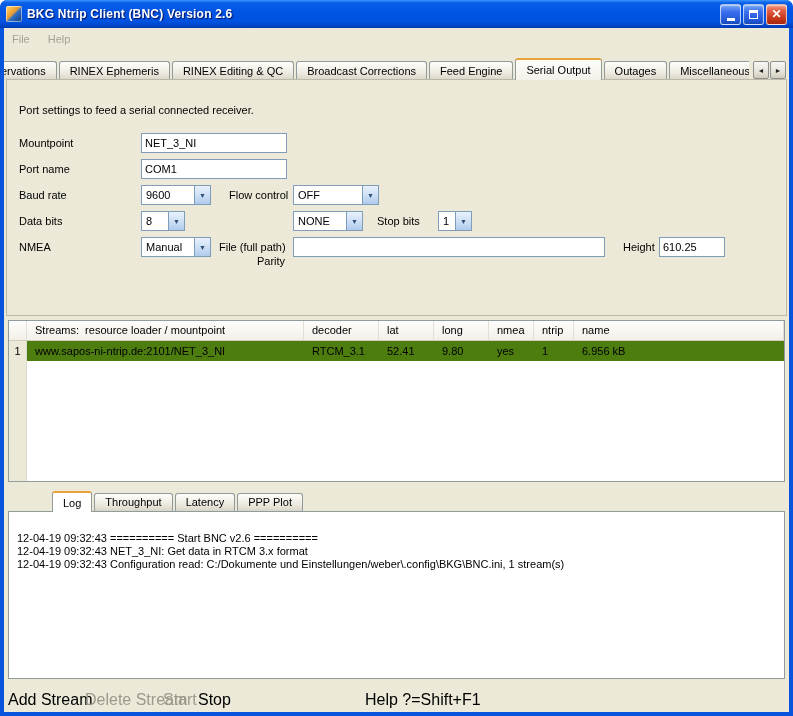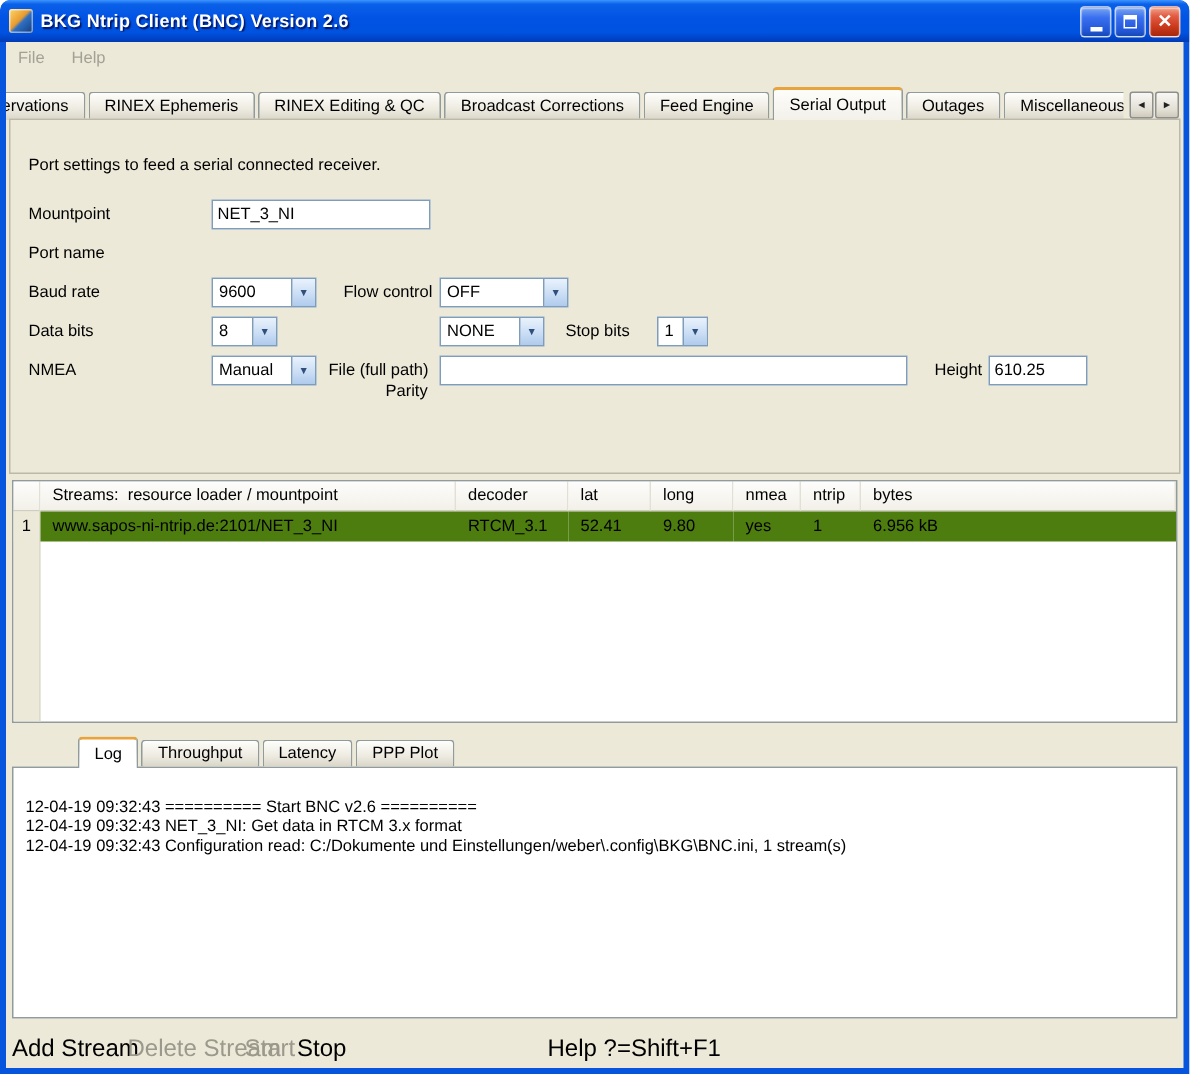--- a/index.html
+++ b/index.html
@@ -160,20 +160,21 @@
         </div>
     </div>
 
     <div class="tabpane">
       <span class="lbl" style="left:12px; top:20px;">Port settings to feed a serial connected receiver.</span>
 
       <span class="lbl" style="left:12px; top:53px;">Mountpoint</span>
       <input class="txt" style="left: 134px; top: 53px; width: 146px;" value="NET_3_NI">
 
       <span class="lbl" style="left:12px; top:79px;">Port name</span>
+      <input class="txt" style="left: 134px; top: 79px; width: 146px;" value="COM1">
 
       <span class="lbl" style="left:12px; top:105px;">Baud rate</span>
       <div class="combo" style="left:134px; top:105px; width:70px;">
         <span class="combo-text">9600</span>
         <span class="combo-btn">▼</span>
       </div>
       <span class="lbl" style="left:222px; top:105px;">Flow control</span>
       <div class="combo" style="left:286px; top:105px; width:86px;">
         <span class="combo-text">OFF</span>
         <span class="combo-btn">▼</span>
@@ -209,21 +210,21 @@
     <div class="streams">
       <div class="gutter-strip"></div>
       <div class="trow">
         <div class="hcell"></div>
         <div class="hcell">Streams:  resource loader / mountpoint</div>
         <div class="hcell">decoder</div>
         <div class="hcell">lat</div>
         <div class="hcell">long</div>
         <div class="hcell">nmea</div>
         <div class="hcell">ntrip</div>
-        <div class="hcell">bytes</div>
+        <div class="hcell">name</div>
       </div>
       <div class="trow">
         <div class="gcell">1</div>
         <div class="dcell">www.sapos-ni-ntrip.de:2101/NET_3_NI</div>
         <div class="dcell">RTCM_3.1</div>
         <div class="dcell">52.41</div>
         <div class="dcell">9.80</div>
         <div class="dcell">yes</div>
         <div class="dcell">1</div>
         <div class="dcell">6.956 kB</div>

